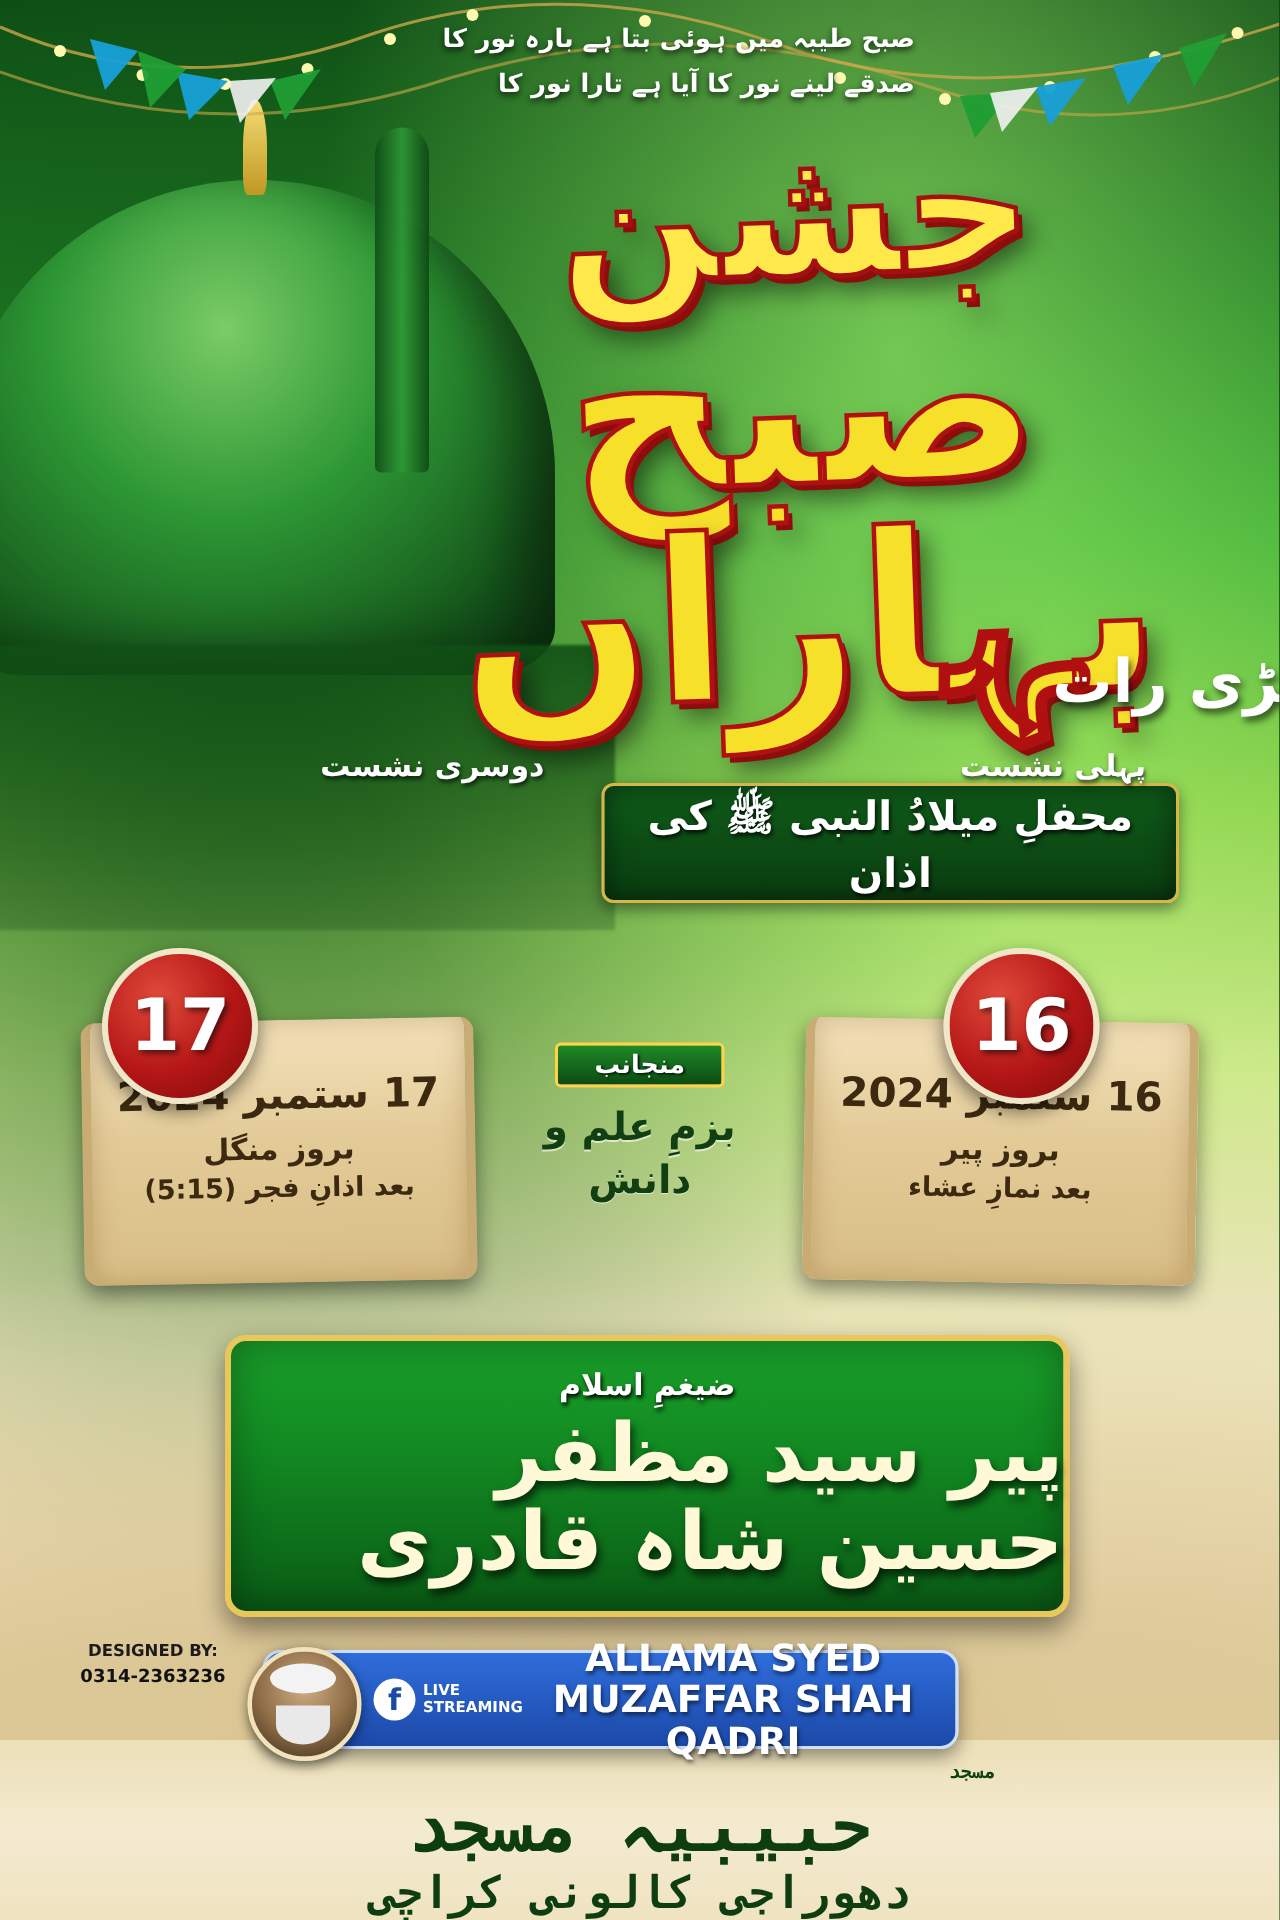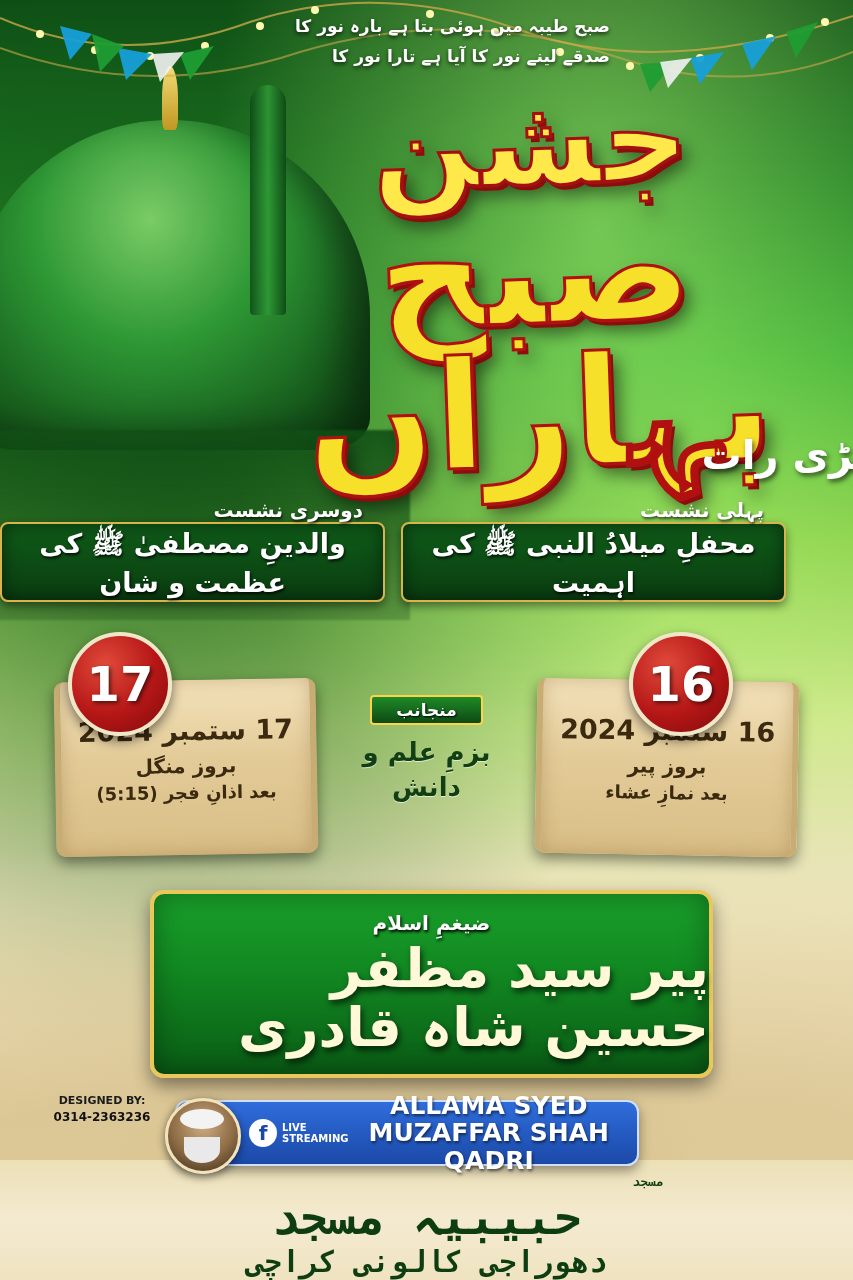--- a/index.html
+++ b/index.html
@@ -285,25 +285,24 @@
       <small>جشن</small>
       <span>صبح بہاراں</span>
     </div>
   </div>
 
   <div class="subtitle">بڑی رات</div>
 
   <div class="sessions">
     <div class="session">
       <div class="sess-label">دوسری نشست</div>
-      <div class="sess-box">والدینِ مصطفیٰ ﷺ کی عظمت و شان</div>
     </div>
     <div class="session">
       <div class="sess-label">پہلی نشست</div>
-      <div class="sess-box">محفلِ میلادُ النبی ﷺ کی اہمیت</div>
+      <div class="sess-box">محفلِ میلادُ النبی ﷺ کی اذان</div>
     </div>
   </div>
 
   <div class="dates">
     <div class="scroll left">
       <div class="scroll-text">
         <div class="scroll-date">17 ستمبر 2024</div>
         <div class="scroll-day">بروز منگل</div>
         <div class="scroll-time">بعد اذانِ فجر (5:15)</div>
       </div>

